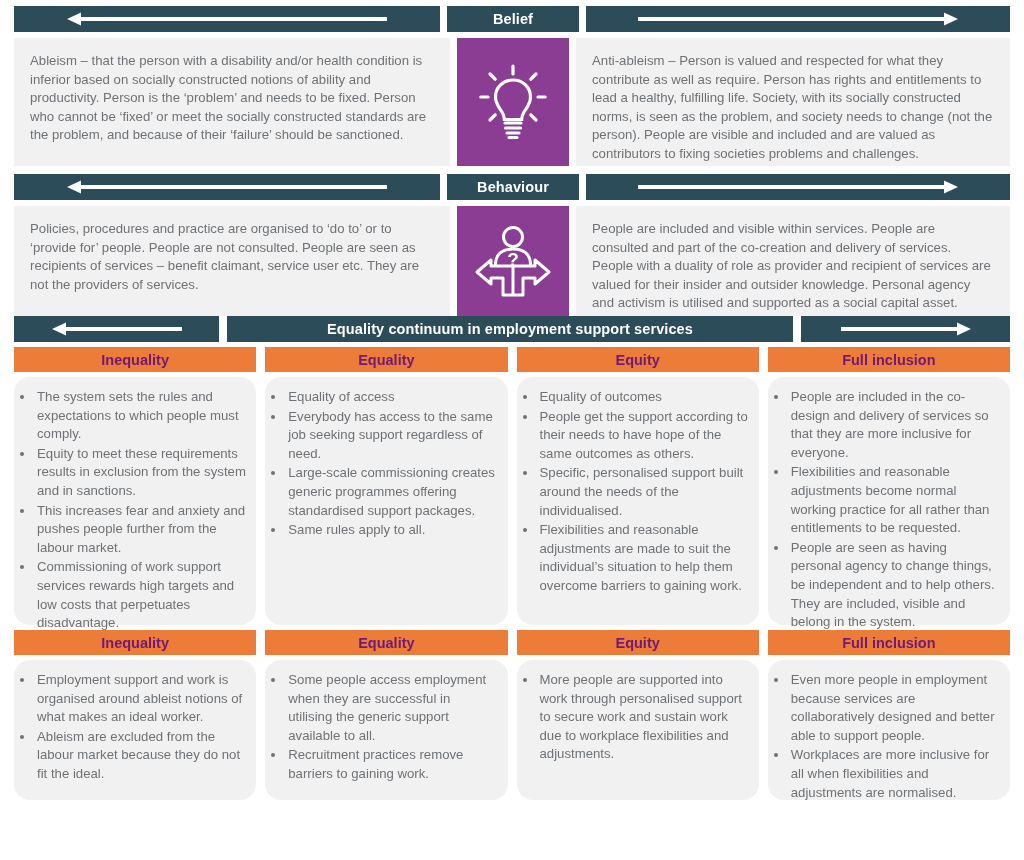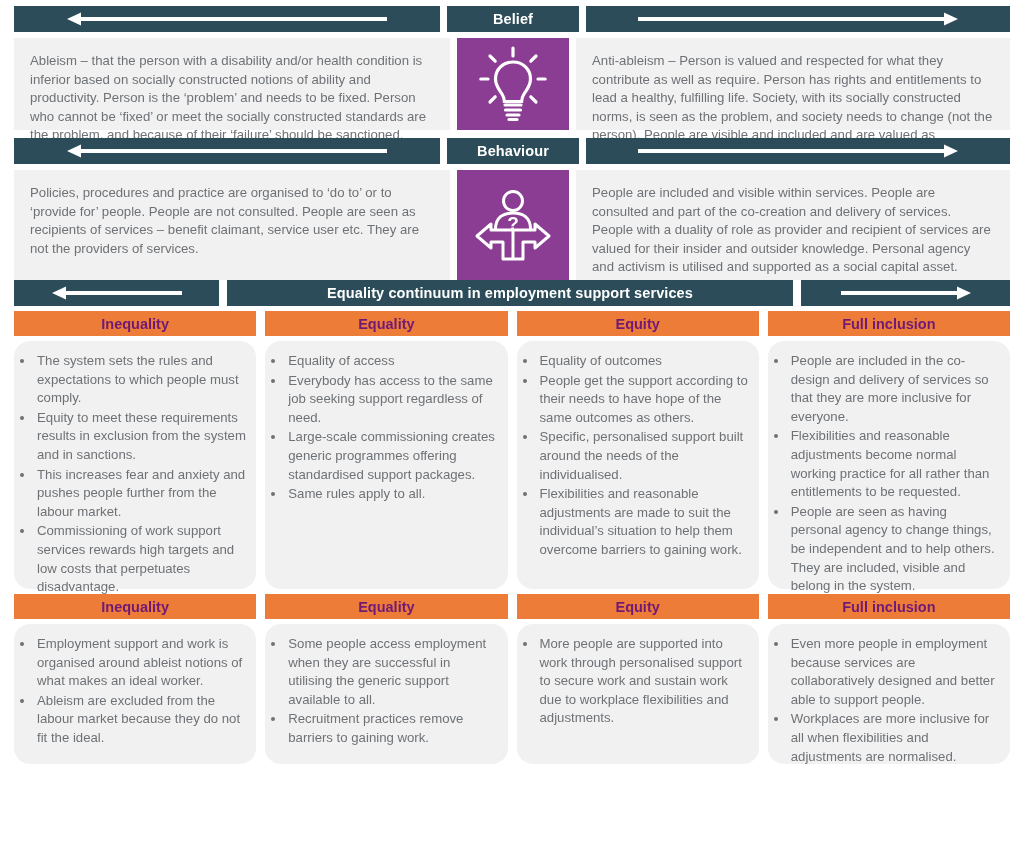--- a/index.html
+++ b/index.html
@@ -135,21 +135,21 @@
       </svg>
     </div>
     <div class="bar-dark head-mid">Belief</div>
     <div class="bar-dark head-right">
       <svg class="arrow-svg" width="320" height="14" viewBox="0 0 320 14" aria-hidden="true">
         <path d="M320 7 L306 0.5 L306 5 L0 5 L0 9 L306 9 L306 13.5 Z" fill="#ffffff"></path>
       </svg>
     </div>
   </div>
 
-  <div class="row-body" style="height:92px;">
+  <div class="row-body" style="height:128px;">
     <div class="panel body-left">
       <p>Ableism – that the person with a disability and/or health condition is inferior based on socially constructed notions of ability and productivity. Person is the ‘problem’ and needs to be fixed. Person who cannot be ‘fixed’ or meet the socially constructed standards are the problem, and because of their ‘failure’ should be sanctioned.</p>
     </div>
     <div class="body-icon">
       <svg width="68" height="78" viewBox="0 0 68 78" aria-hidden="true">
         <g stroke="#ffffff" stroke-width="3.2" fill="none" stroke-linecap="round">
           <path d="M34 17 C24 17 16.5 24.5 16.5 34 C16.5 41 20.5 45 23 49 C25 52.2 25.4 54.5 25.4 56.5 L42.6 56.5 C42.6 54.5 43 52.2 45 49 C47.5 45 51.5 41 51.5 34 C51.5 24.5 44 17 34 17 Z"></path>
           <path d="M26 60 L42 60 M26.5 65 L41.5 65 M28 70 L40 70"></path>
           <path d="M30 74.5 L38 74.5"></path>
           <path d="M34 3 L34 11"></path>

